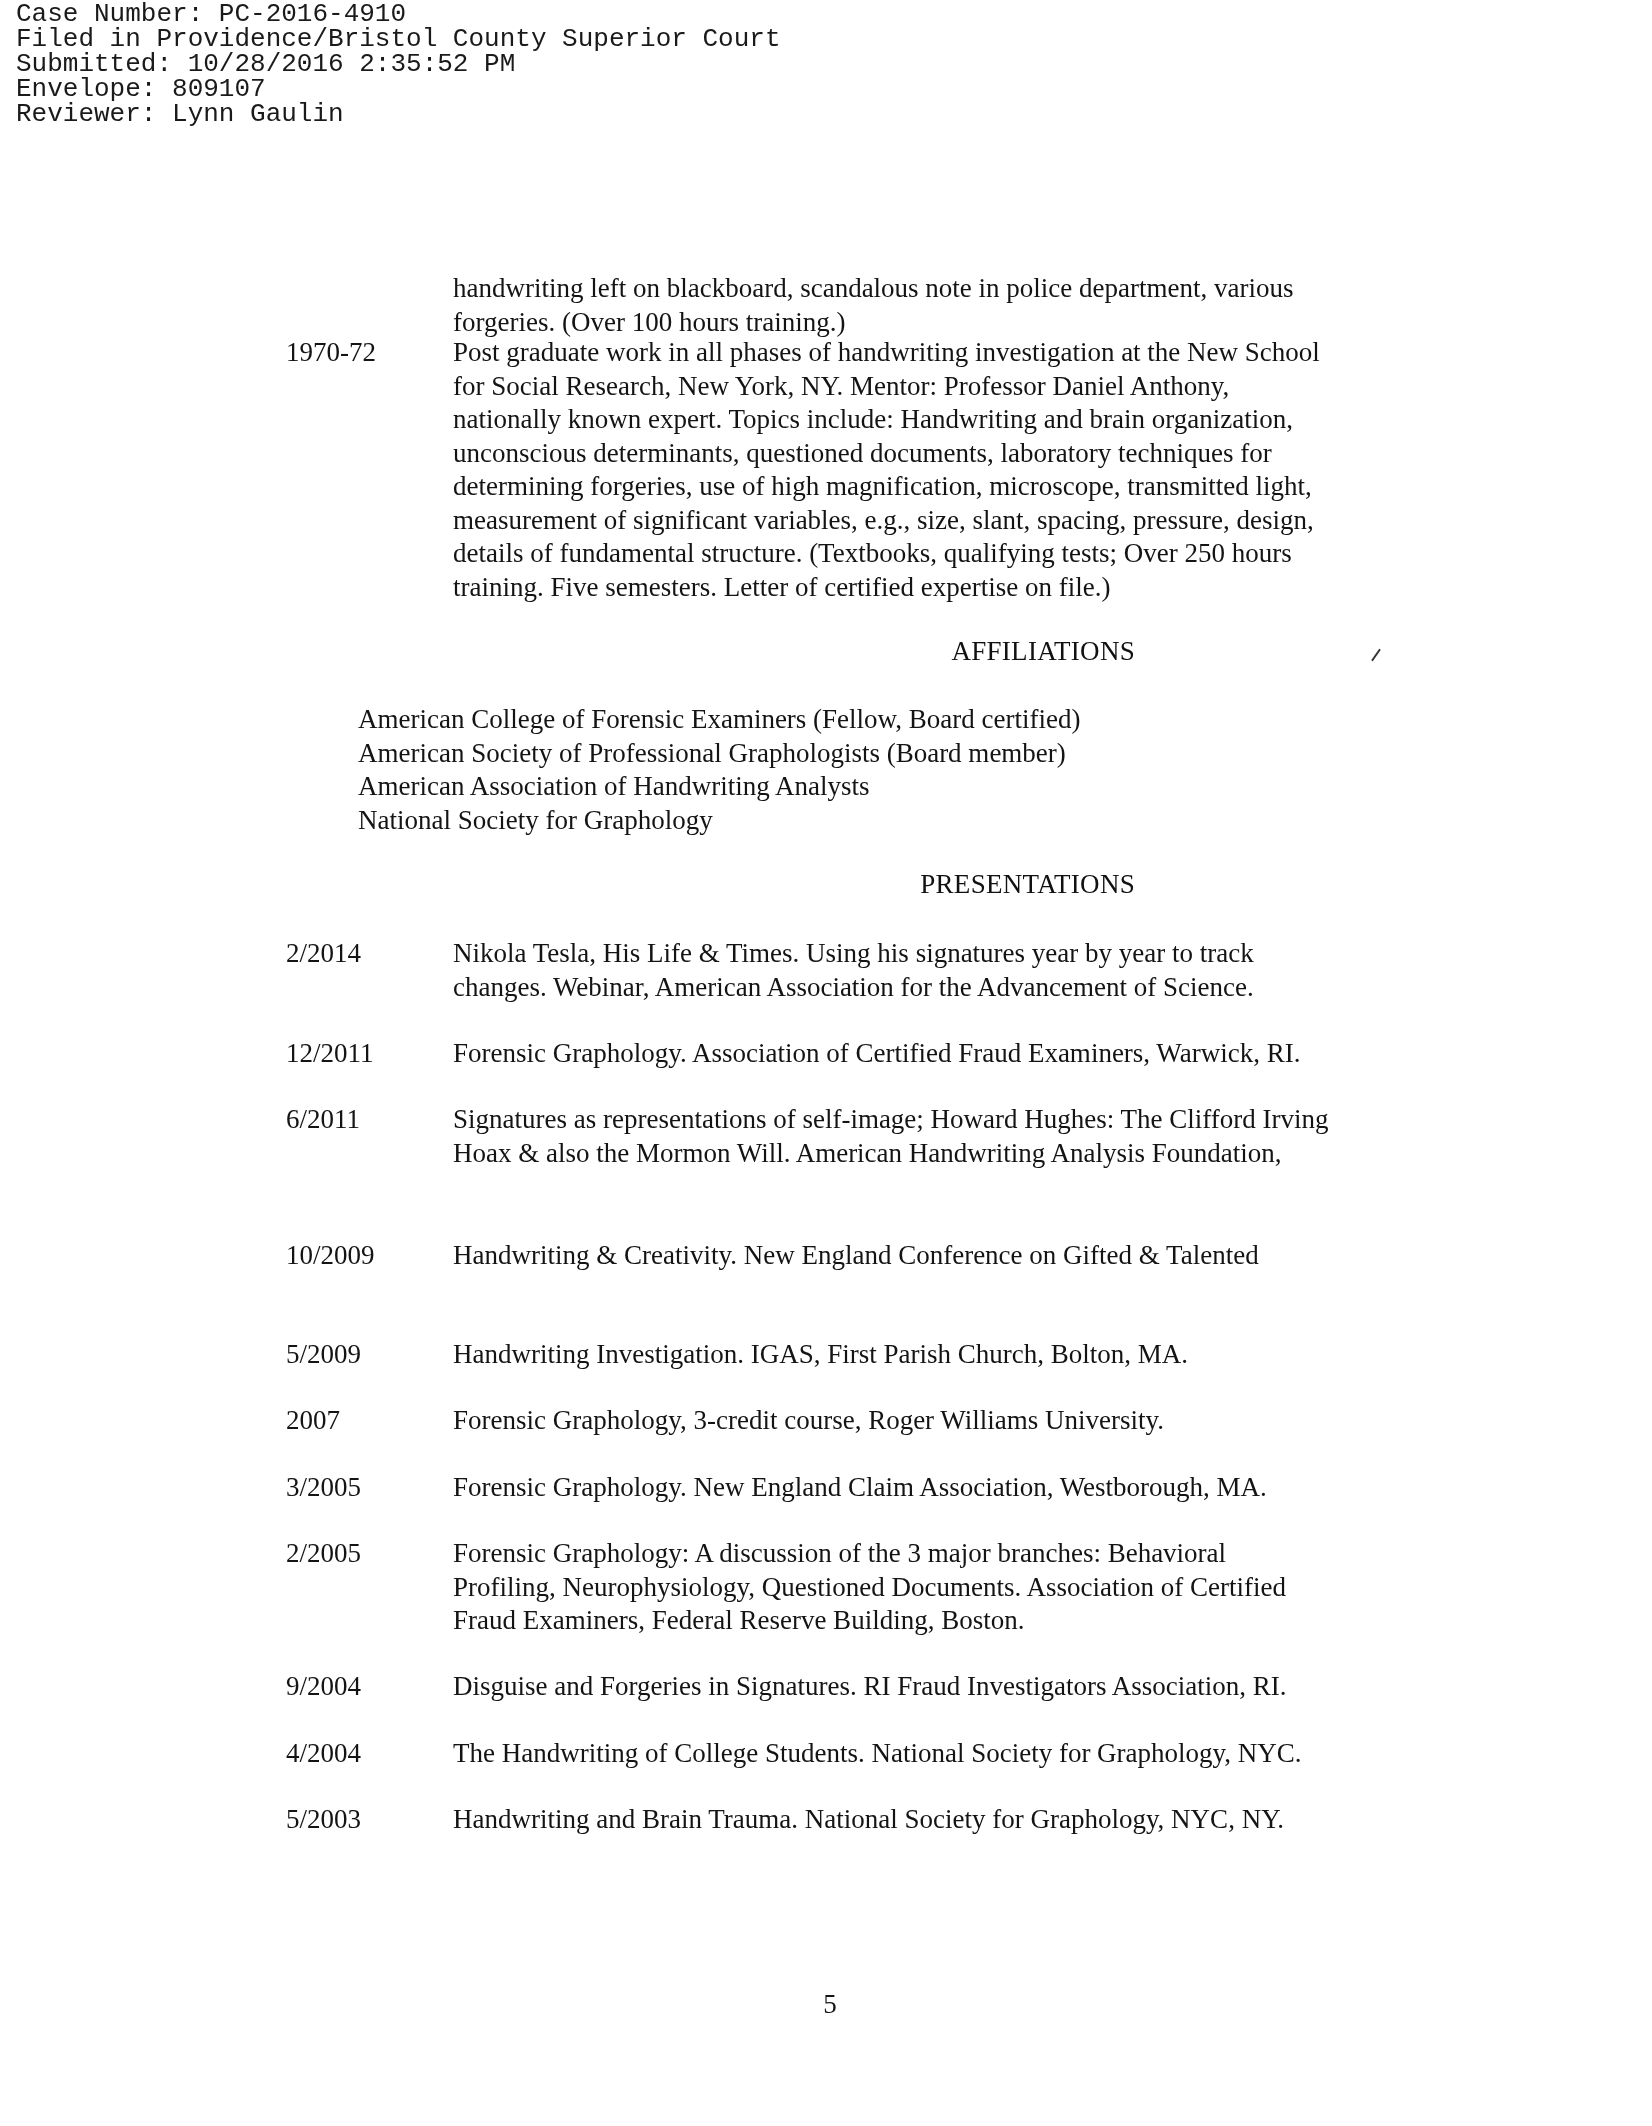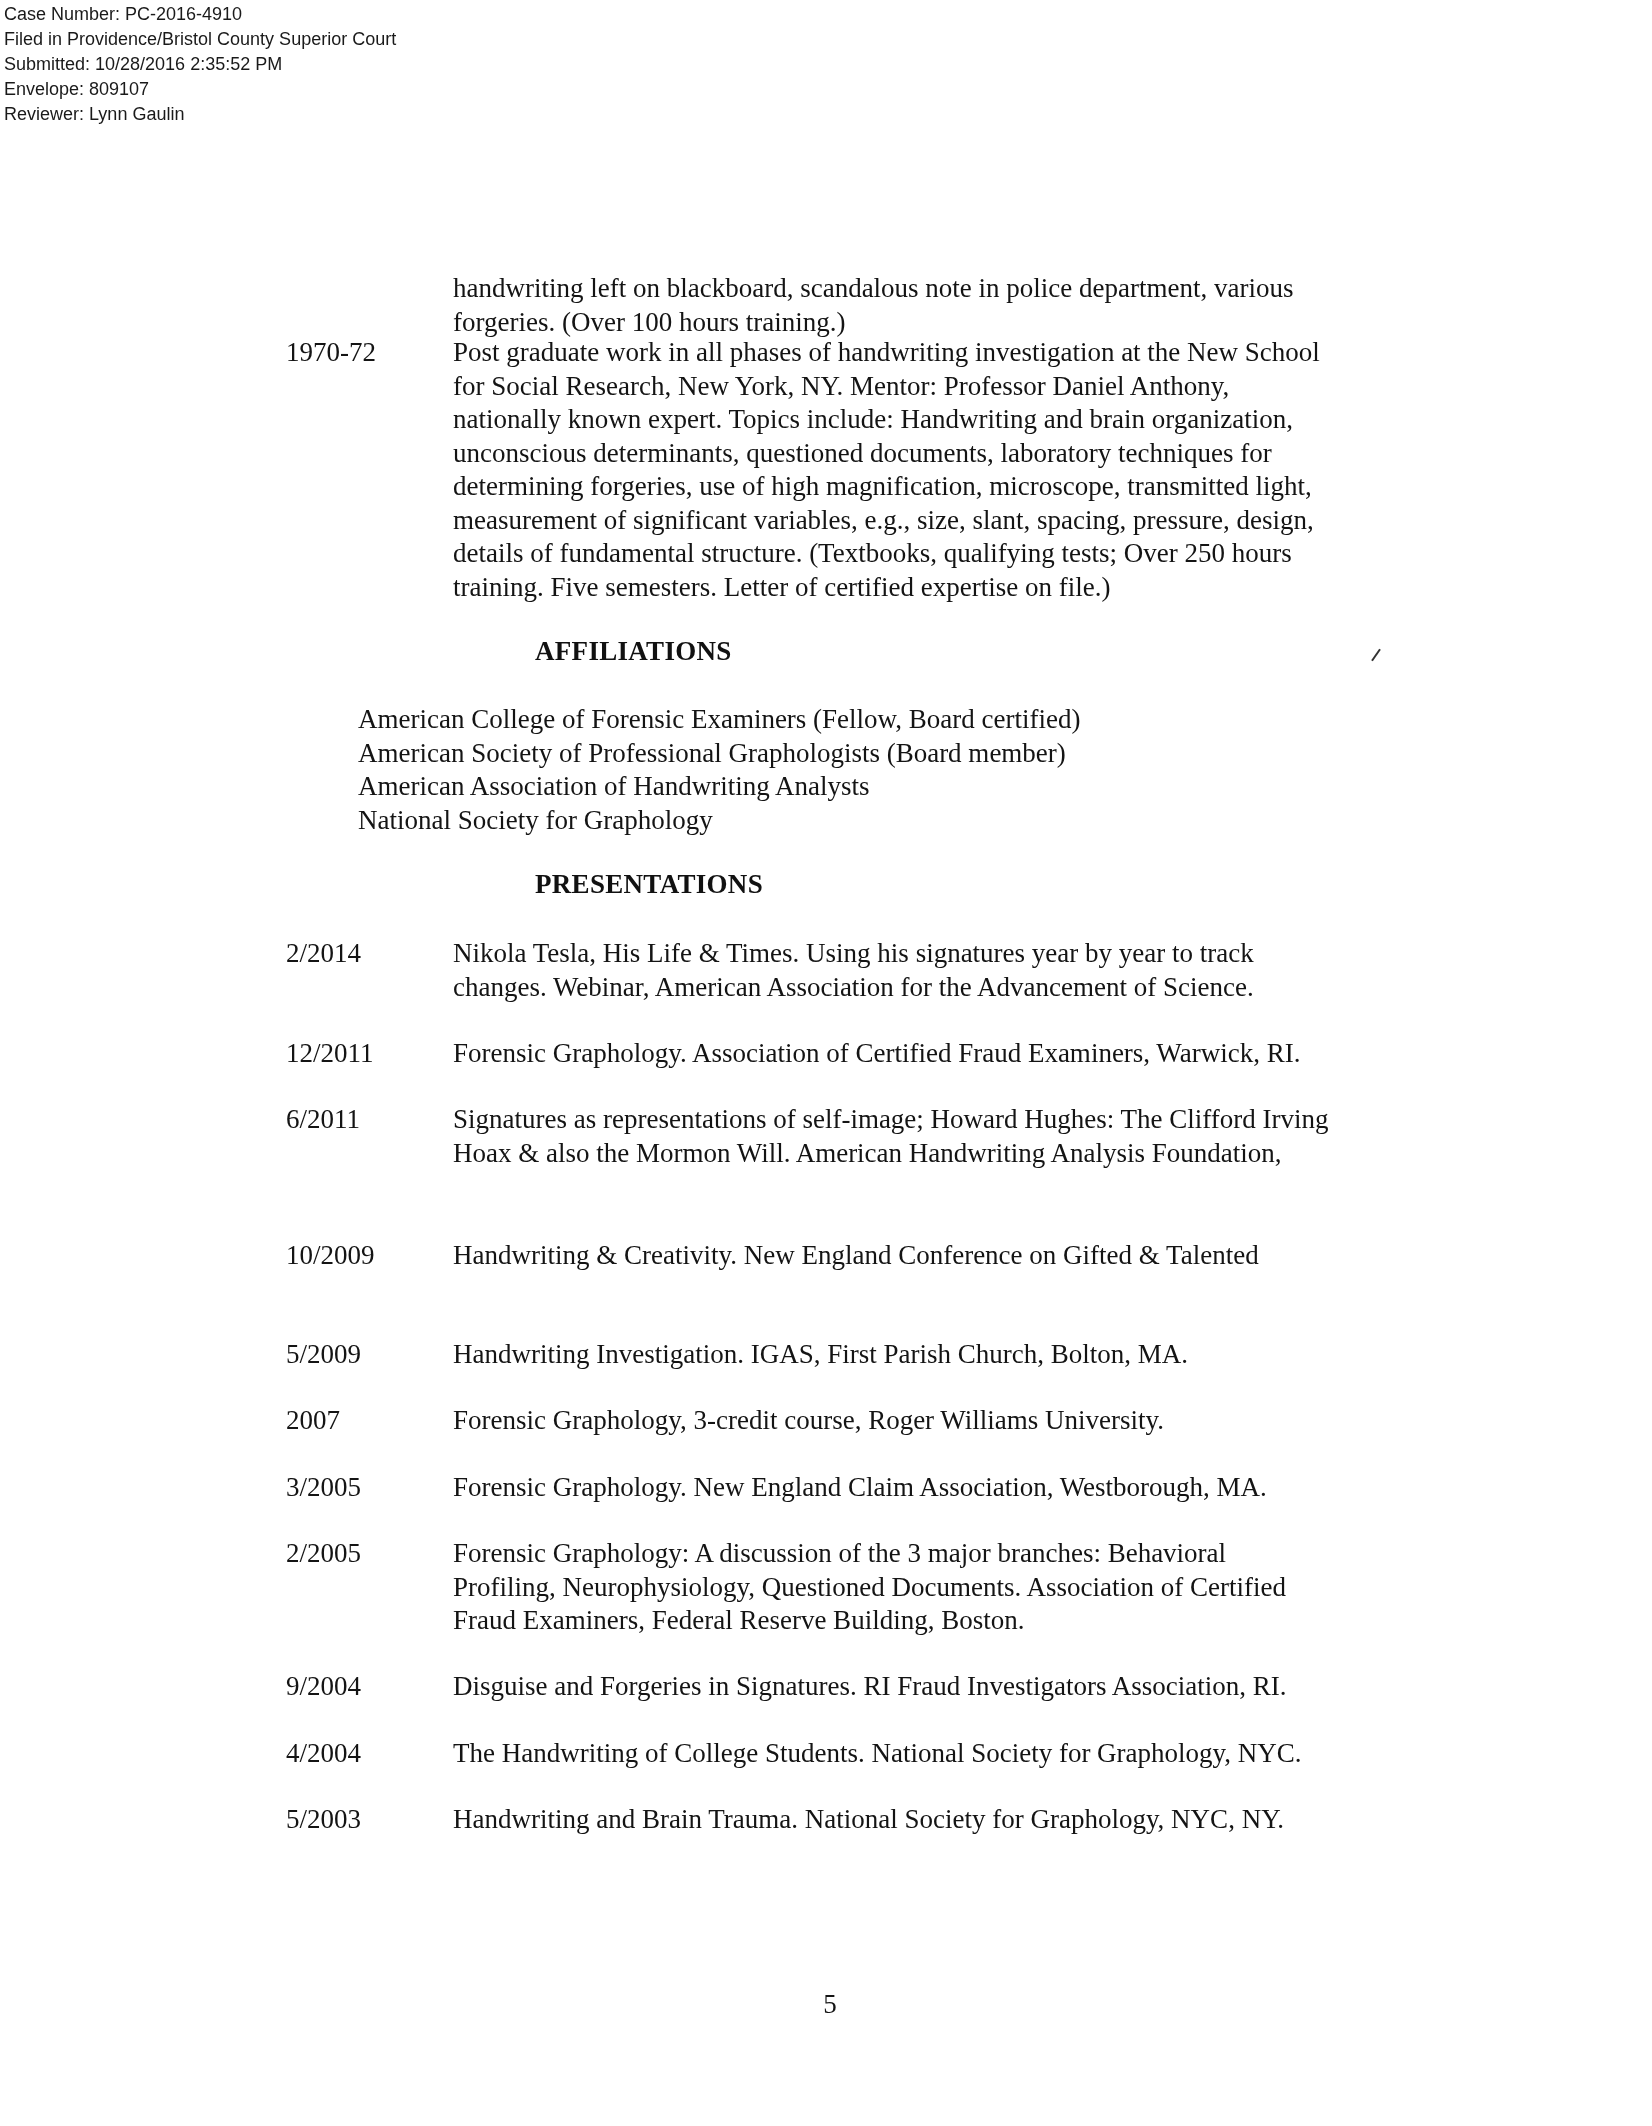--- a/index.html
+++ b/index.html
@@ -6,44 +6,44 @@
     body {
       width: 1652px;
       height: 2126px;
       background: #ffffff;
       position: relative;
       overflow: hidden;
       color: #111111;
     }
     .stamp {
       position: absolute;
-      left: 4px;
+      left: 16px;
       top: 2px;
-      font-family: Liberation Sans, sans-serif;
-      font-size: 18px;
+      font-family: Liberation Mono, monospace;
+      font-size: 26px;
       line-height: 25px;
       color: #1a1a1a;
     }
     .stamp div { white-space: nowrap; }
     .serif {
       font-family: "Liberation Serif", serif;
       font-size: 27px;
       line-height: 33.5px;
       color: #141414;
     }
     .abs { position: absolute; }
     .para { white-space: nowrap; }
     .heading {
       position: absolute;
       font-family: "Liberation Serif", serif;
-      font-weight: bold;
+      font-weight: normal;
       font-size: 27px;
       letter-spacing: 0.3px;
       width: 600px;
-      text-align: left;
+      text-align: right;
       color: #111;
     }
     .row {
       position: absolute;
       left: 262px;
       width: 1200px;
     }
     .row .date {
       position: absolute;
       left: 12px;

